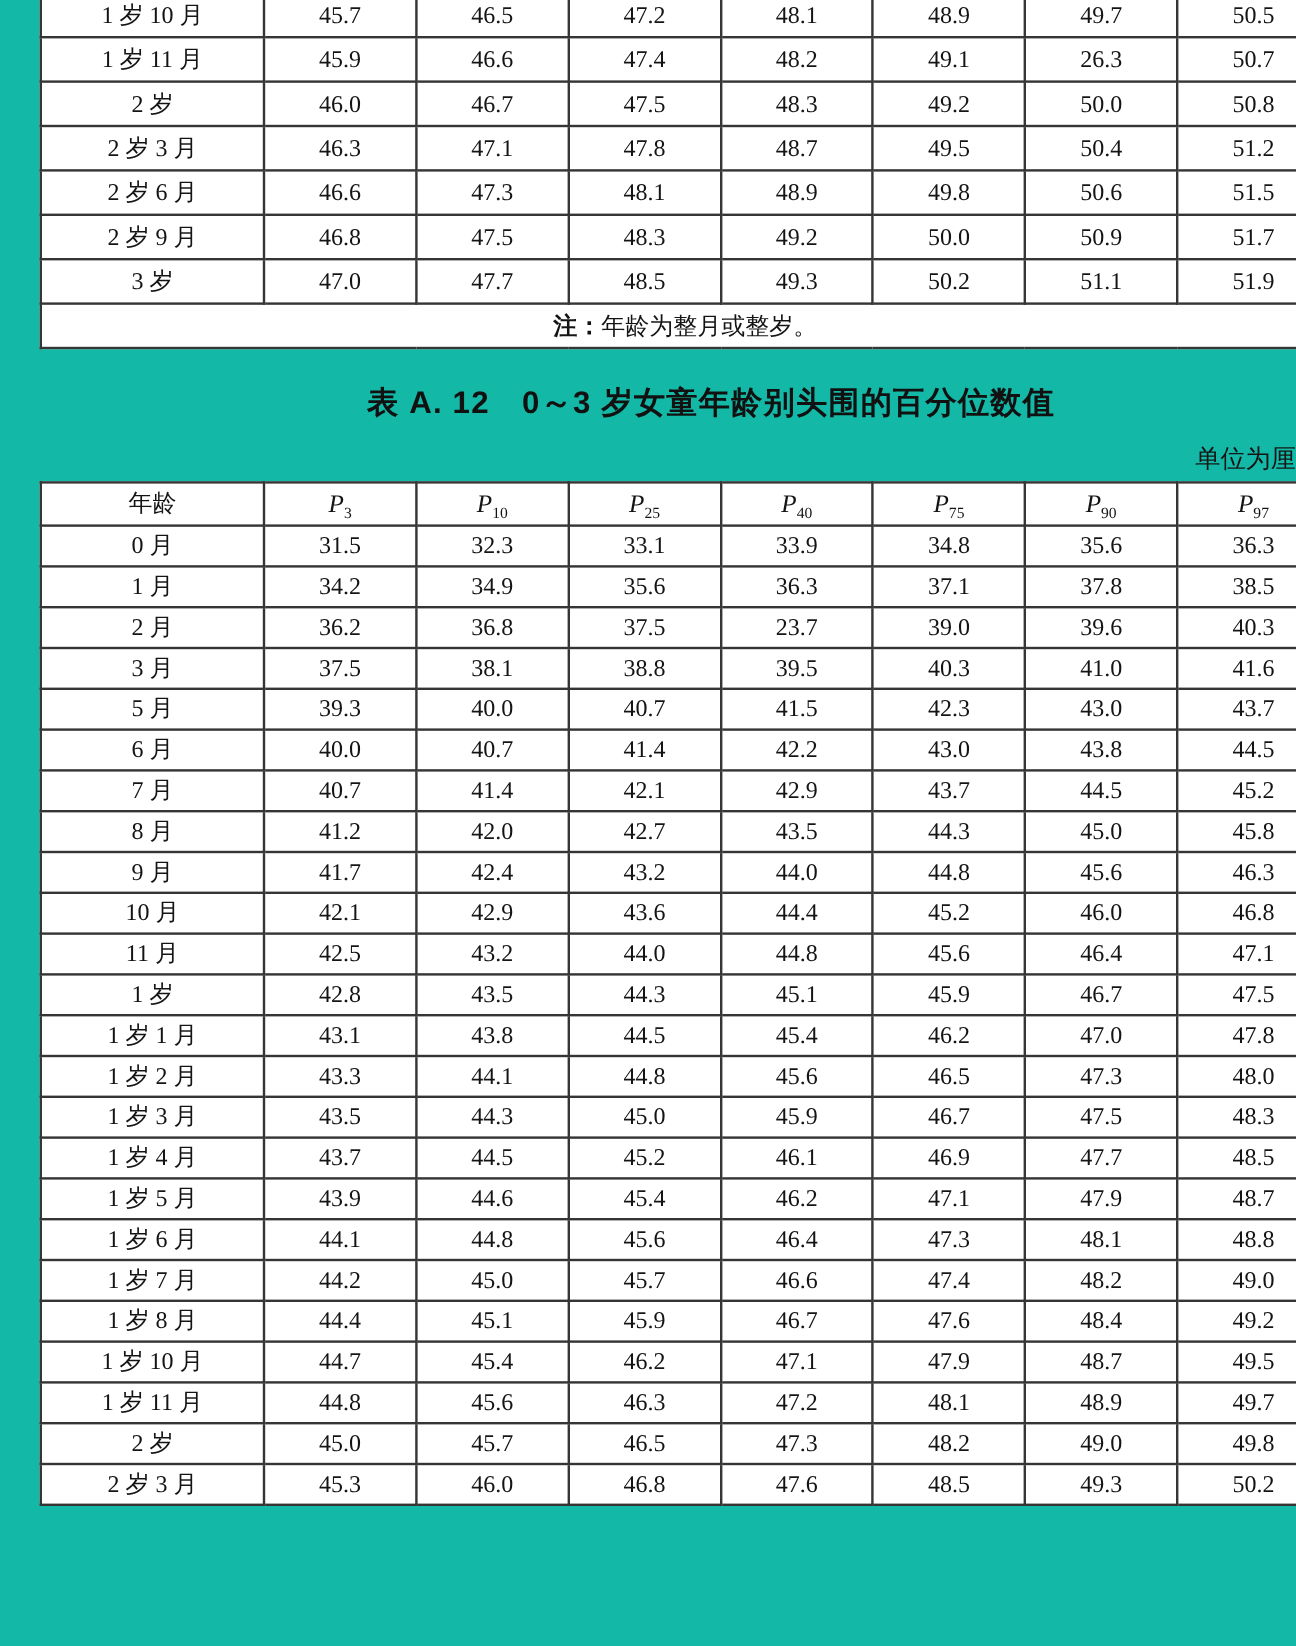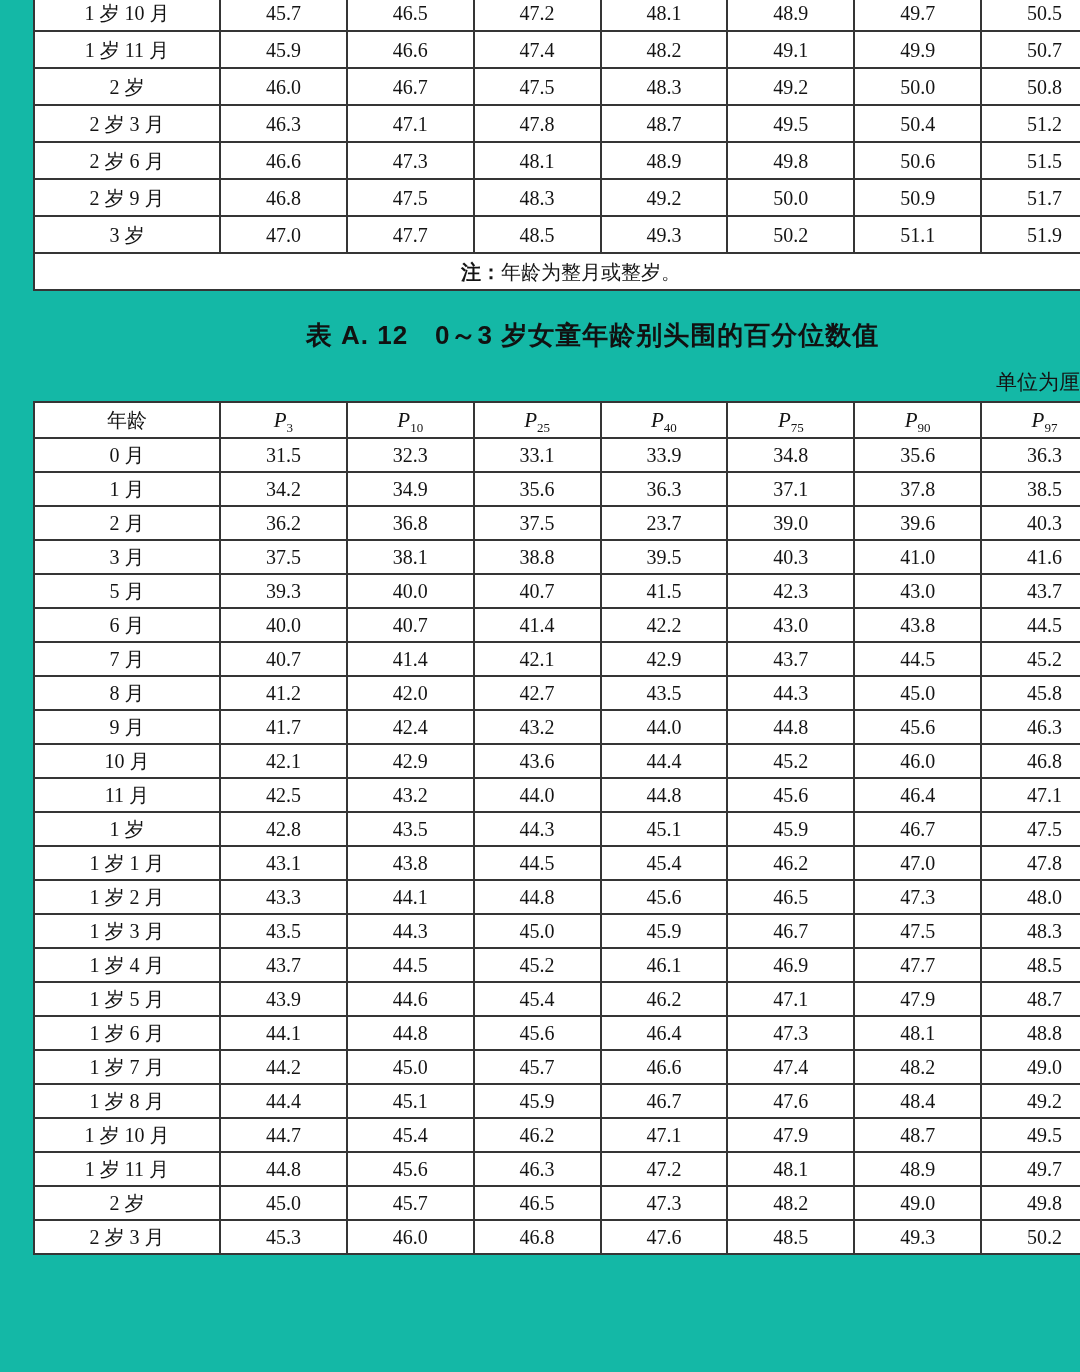--- a/index.html
+++ b/index.html
@@ -74,21 +74,21 @@
           <td>49.7</td>
           <td>50.5</td>
         </tr>
         <tr>
           <td>1 岁 11 月</td>
           <td>45.9</td>
           <td>46.6</td>
           <td>47.4</td>
           <td>48.2</td>
           <td>49.1</td>
-          <td>49.9</td>
+          <td>26.3</td>
           <td>50.7</td>
         </tr>
         <tr>
           <td>2 岁</td>
           <td>46.0</td>
           <td>46.7</td>
           <td>47.5</td>
           <td>48.3</td>
           <td>49.2</td>
           <td>50.0</td>

